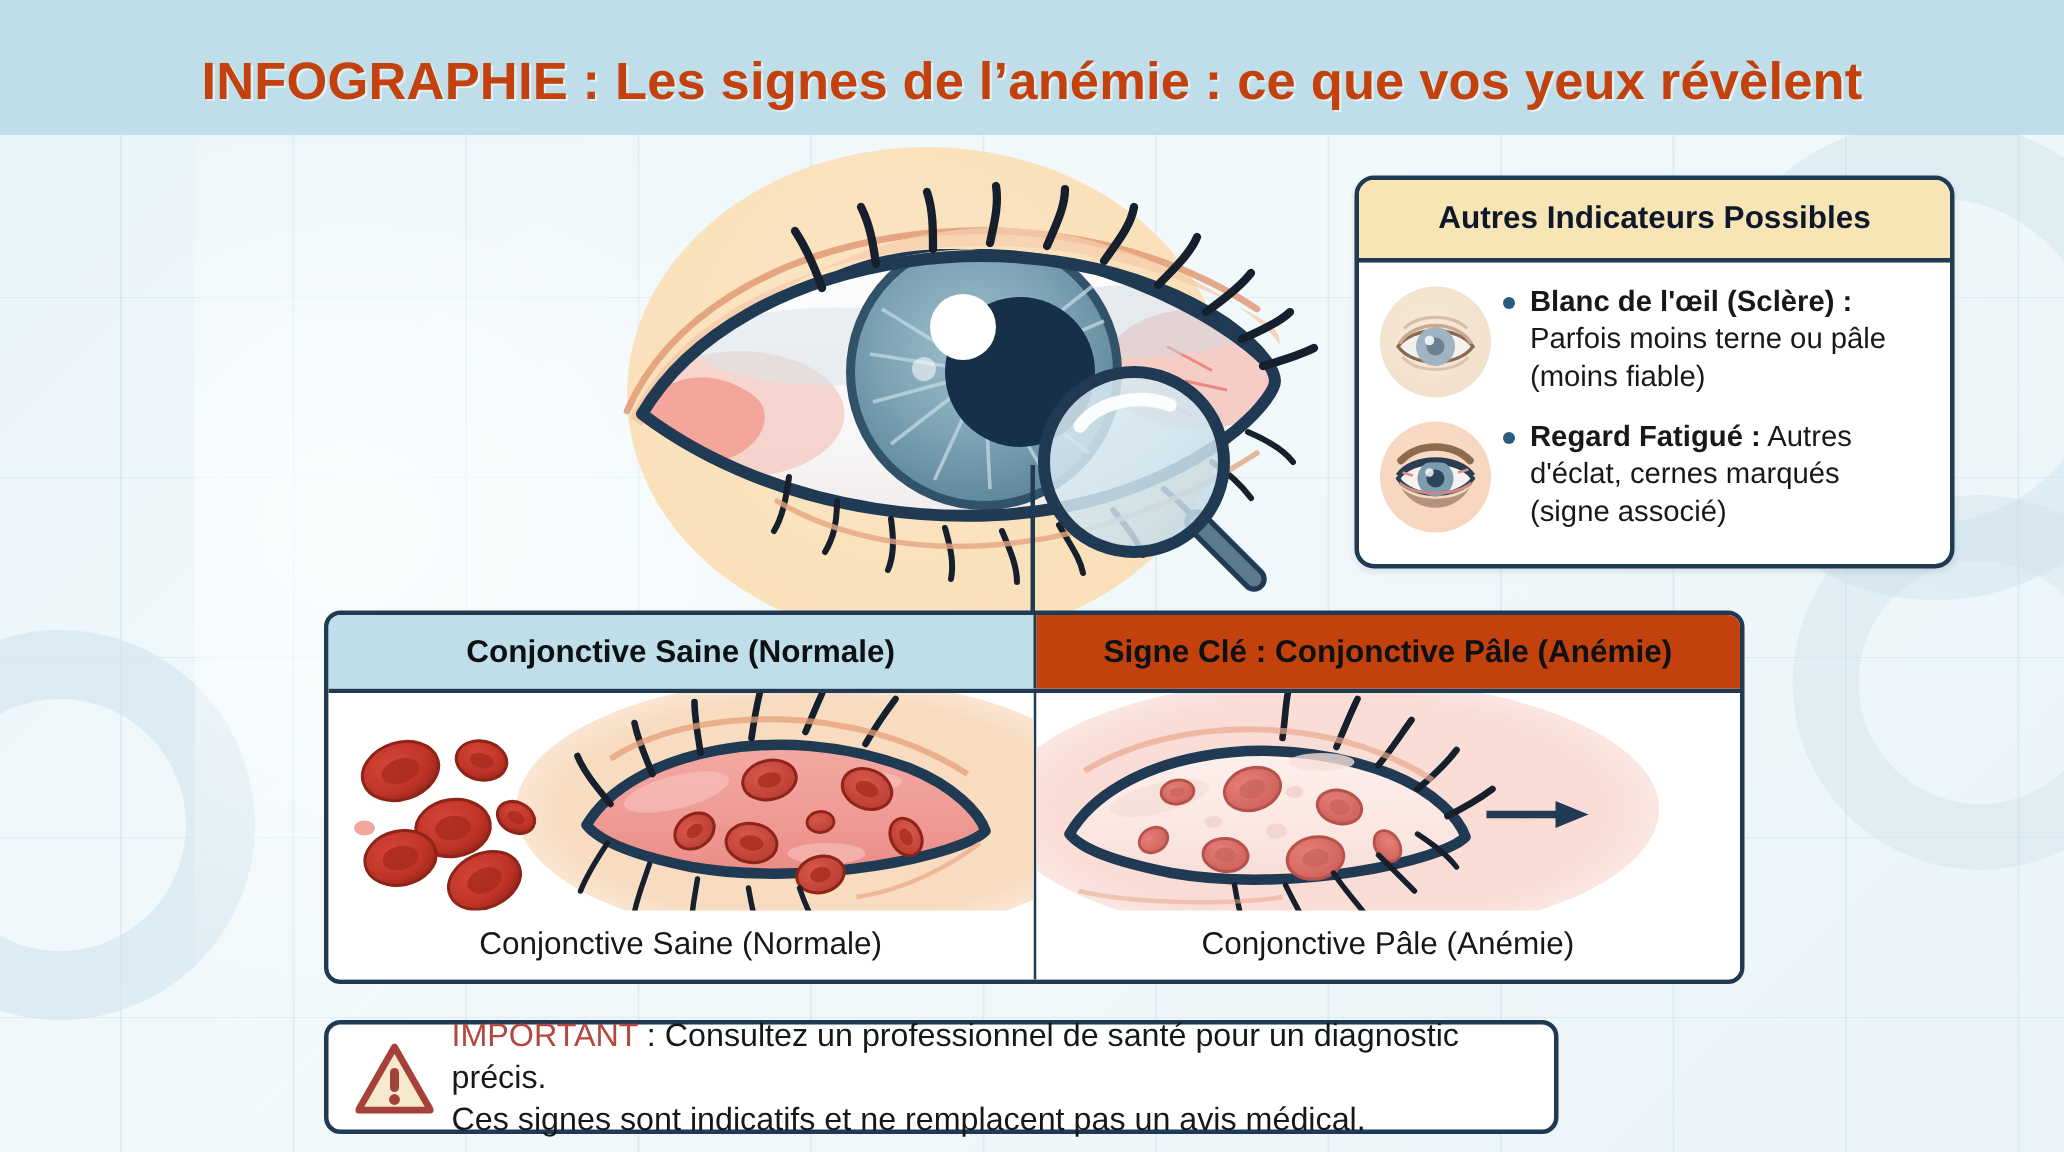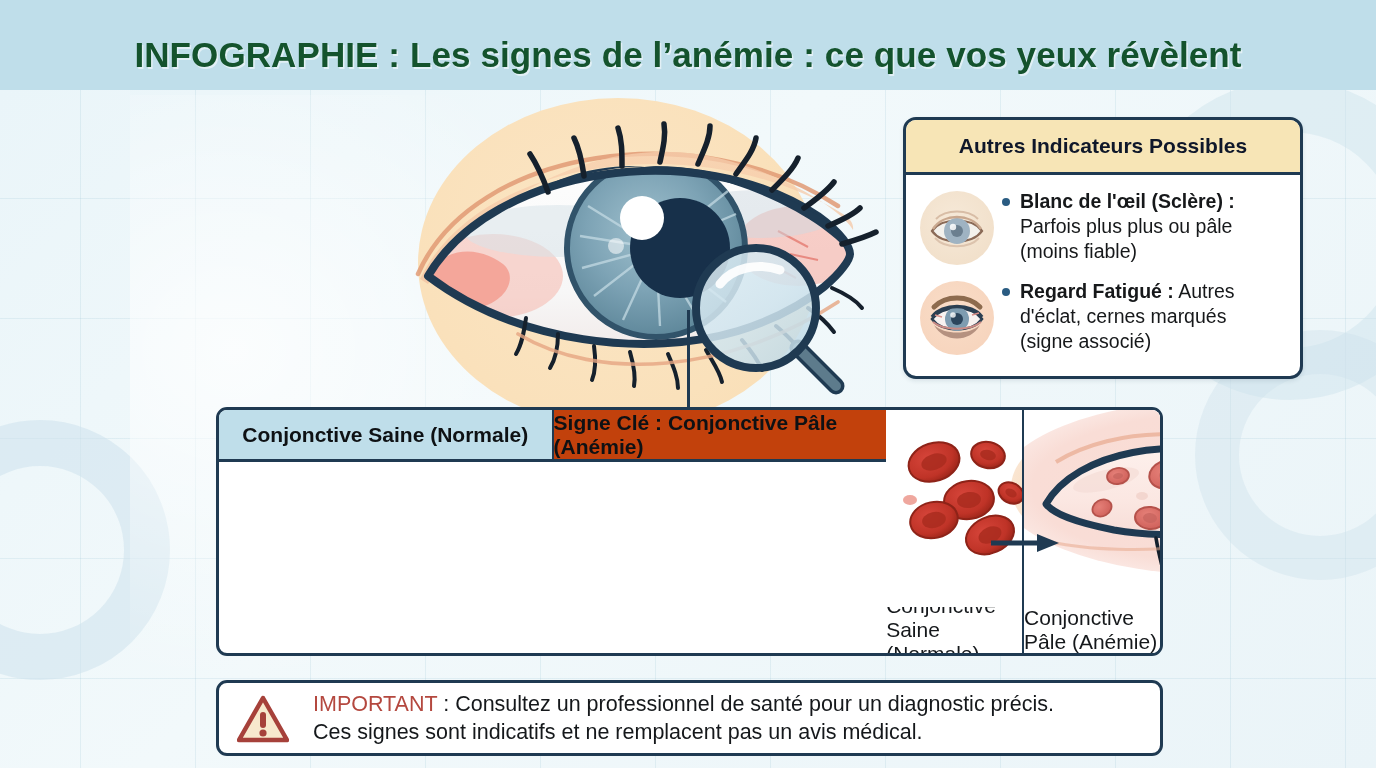--- a/index.html
+++ b/index.html
@@ -36,21 +36,21 @@
     background:radial-gradient(ellipse at 20% 40%, rgba(255,255,255,.75) 0%, rgba(255,255,255,0) 62%);
   }
 
   
   .header{
     position:absolute;left:0;top:0;width:1376px;height:90px;
     background:#bfdeea;
     display:flex;align-items:center;justify-content:center;
   }
   .header .title{
-    font-size:35px;font-weight:bold;color:#14532d;letter-spacing:.1px;
+    font-size:35px;font-weight:bold;color:#c2410c;letter-spacing:.1px;
     text-shadow:1.5px 1.5px 0 rgba(255,255,255,.55);
     white-space:nowrap;
     margin-top:20px;
   }
 
   
   .hero-wrap{position:absolute;left:398px;top:96px;width:530px;height:320px;}
   .hero-disc{
     position:absolute;left:20px;top:2px;width:400px;height:330px;border-radius:50%;
     background:radial-gradient(circle at 45% 42%, #fbe5c4 0%, #fae1bb 62%, #f8ddb4 100%);
@@ -87,21 +87,21 @@
   }
   .ind-text .bullet{
     position:absolute;left:0;top:9px;width:8px;height:8px;border-radius:50%;background:#2a5c82;
   }
   .ind-text b{font-weight:bold;margin-top:16px;}
 
   
   .table{
     position:absolute;left:216px;top:407px;width:947px;height:249px;
     background:#ffffff;border:3px solid #1f3a52;border-radius:11px;
-    box-sizing:border-box;overflow:hidden;display:flex;justify-content:space-between;
+    box-sizing:border-box;overflow:hidden;display:flex;flex-direction:column;justify-content:space-between;
   }
   .thead{display:flex;height:49px;border-bottom:3px solid #1f3a52;}
   .thead .th{
     flex:1;display:flex;align-items:center;justify-content:center;
     font-size:21px;font-weight:bold;color:#0e1114;
   }
   .thead .th.left{background:#bfdeea;border-right:2.5px solid #1f3a52;}
   .thead .th.right{background:#c2410c;}
   .tbody{flex:1;display:flex;}
   .cell{flex:1;position:relative;display:flex;flex-direction:column;}
@@ -122,23 +122,23 @@
     background:#f7e5b6;border:3px solid #1f3a52;border-radius:12px;
     box-sizing:border-box;display:flex;flex-direction:column;
     align-items:center;justify-content:center;
     box-shadow:0 2px 3px rgba(20,50,70,.12);
   }
   .callout .l{font-size:20px;font-weight:bold;color:#0e1114;line-height:21px;}
   .callout .eq{font-size:17px;font-weight:bold;color:#0e1114;line-height:17px;}
 
   
   .warn{
-    position:absolute;left:216px;top:680px;width:947px;height:76px;
+    position:absolute;left:216px;top:680px;width:823px;height:76px;
     background:#ffffff;border:3px solid #1f3a52;border-radius:11px;
-    box-sizing:border-box;display:flex;align-items:center;padding:0 18px;gap:12px;
+    box-sizing:border-box;display:flex;align-items:center;padding:0 18px;
   }
   .warn-icon{flex:0 0 52px;margin-right:12px;margin-top:2px;}
   .warn-text{font-size:21.5px;line-height:28px;color:#15181b;}
   .warn-text .kw{color:#b4483f;font-weight:normal;}
 </style>
 </head>
 <body>
 
 <div id="stage">
 
@@ -272,21 +272,21 @@
             <circle cx="37" cy="40" r="13" fill="#9fb3c2"></circle>
             <circle cx="37" cy="40" r="6" fill="#6b7f8f"></circle>
             <circle cx="33" cy="36" r="3.2" fill="#ffffff" opacity=".85"></circle>
             <path d="M13 38 C23 22, 51 22, 61 38" fill="none" stroke="#c9a88f" stroke-width="2.4"></path>
             <path d="M16 28 C26 18, 48 18, 58 28" fill="none" stroke="#d8bda6" stroke-width="2"></path>
             <path d="M15 47 C25 58, 49 58, 59 47" fill="none" stroke="#dcc3ad" stroke-width="2"></path>
           </svg>
         </div>
         <div class="ind-text">
           <span class="bullet"></span>
-          <b>Blanc de l'œil (Sclère) :</b><span> Parfois plus plus ou pâle (moins fiable)</span>
+          <b>Blanc de l'œil (Sclère) :</b><span> Parfois moins terne ou pâle (moins fiable)</span>
         </div>
       </div>
 
       <div class="ind-row">
         <div class="ind-thumb tired">
           <svg width="74" height="74" viewBox="0 0 74 74">
             <path d="M12 38 C22 24, 52 24, 62 38 C52 52, 22 52, 12 38 Z" fill="#f7f2f0" stroke="#2b3f52" stroke-width="2.6"></path>
             <circle cx="37" cy="38" r="12" fill="#7e9cb0"></circle>
             <circle cx="37" cy="38" r="6" fill="#2c455c"></circle>
             <circle cx="33" cy="34" r="2.8" fill="#ffffff" opacity=".8"></circle>

